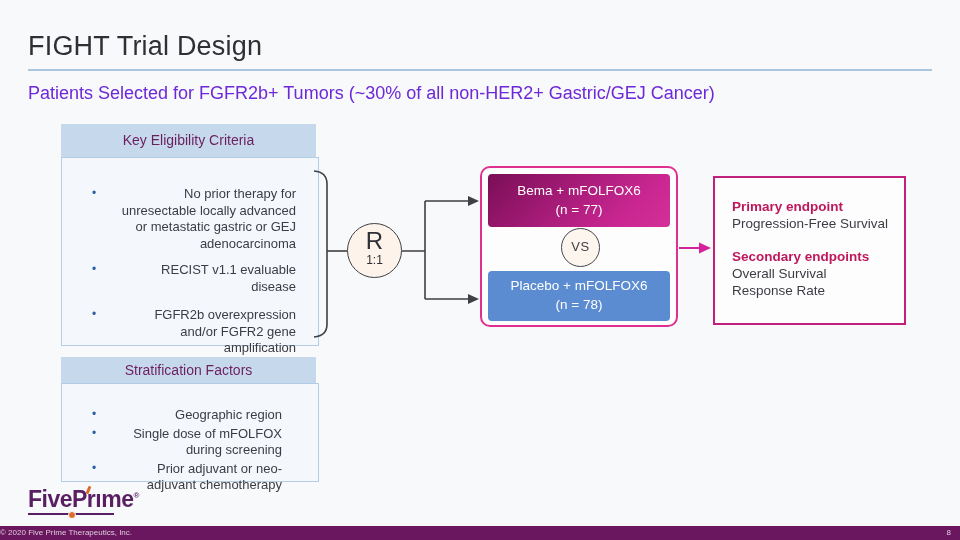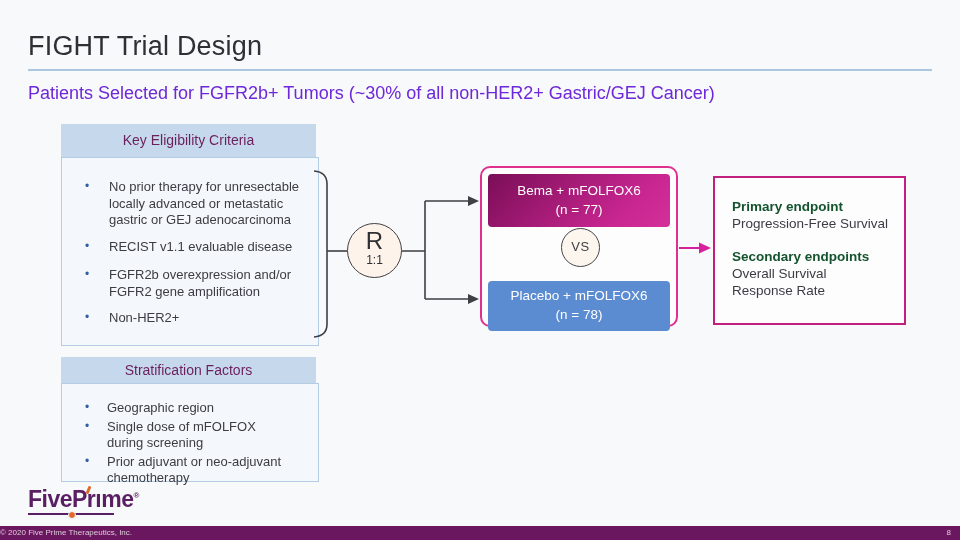--- a/index.html
+++ b/index.html
@@ -20,21 +20,21 @@
     font-size:14px;
   }
   .elig-header { left:61px; top:124px; width:255px; height:50px; line-height:33px; }
   .strat-header { left:61px; top:357px; width:255px; height:26px; line-height:26px; }
   .panel-body {
     background:#f4f8fc; border:1px solid #b5cce5; box-sizing:border-box;
     font-size:13px; line-height:1.27;
   }
   .elig-body { left:61px; top:157px; width:258px; height:189px; padding:12px 6px 0 0; }
   .strat-body { left:61px; top:383px; width:258px; height:99px; padding:7px 20px 0 0; }
-  ul.bullets { margin:9px; padding:0; list-style:none; }
+  ul.bullets { margin:16px; padding:0; list-style:none;text-align:right; }
   ul.bullets li { position:relative; padding-left:38px; margin-bottom:10px; }
   ul.bullets li::before {
     content:"\2022"; position:absolute; left:14px; top:0;
     color:#2e5fa3; font-size:12px;
   }
   .strat-body ul.bullets li { margin-bottom:2px; padding-left:36px; }
   .em { }
 
   .r-circle {
     left:347px; top:223px; width:55px; height:55px; border-radius:50%;
@@ -47,33 +47,33 @@
   .arm-container {
     left:480px; top:166px; width:198px; height:161px; box-sizing:border-box;
     background:#fdfdfe; border:2px solid #e0308f; border-radius:10px;
   }
   .arm-box {
     position:absolute; left:6px; width:182px; border-radius:4px;
     color:#ffffff; text-align:center; font-size:13.5px; line-height:1.4;
     display:flex; flex-direction:column; justify-content:center;
   }
   .arm-bema { top:6px; height:53px; background:linear-gradient(135deg,#7a0e57 0%,#c92691 75%,#d43099 100%); }
-  .arm-placebo { top:113px; height:50px; background:#5b8bd0; }
+  .arm-placebo { top:103px; height:50px; background:#5b8bd0; }
   .vs-circle {
     left:561px; top:228px; width:39px; height:39px; border-radius:50%;
     background:#fdf6ef; border:1.5px solid #46464a; box-sizing:border-box;
     text-align:center; line-height:36px; font-size:13px; color:#3f3f44; letter-spacing:0.5px;
   }
 
   .endpoints {
     left:713px; top:176px; width:193px; height:149px; box-sizing:border-box;
     background:#fdfdfe; border:2px solid #c2207e;
     padding:20px 8px 0 17px; font-size:13.5px; line-height:1.26;
   }
-  .ep-label { font-weight:bold; color:#14532d; }
+  .ep-label { font-weight:bold; color:#be185d; }
   .ep-gap { margin-top:16px; }
 
   .logo { left:28px; top:486px; width:92px; }
   .logo-text { font-size:23px; font-weight:bold; color:#5a1f63; letter-spacing:-0.5px; white-space:nowrap; }
   .logo-reg { font-size:8px; vertical-align:super; color:#5a1f63; }
   .logo-accent {
     position:absolute; left:59px; top:0px; width:3px; height:8px;
     background:#e06a28; transform:rotate(22deg); border-radius:1px;
   }
   .logo-rule { position:absolute; left:0; top:27px; width:86px; height:2px; background:#5a1f63; }

